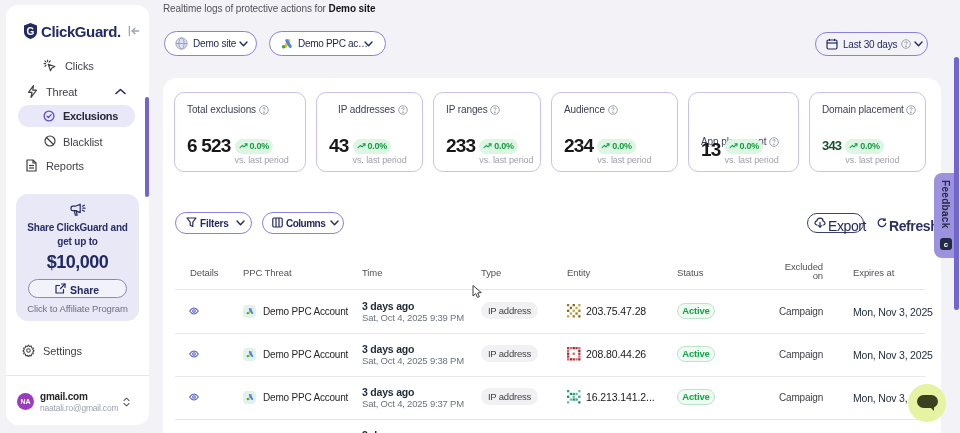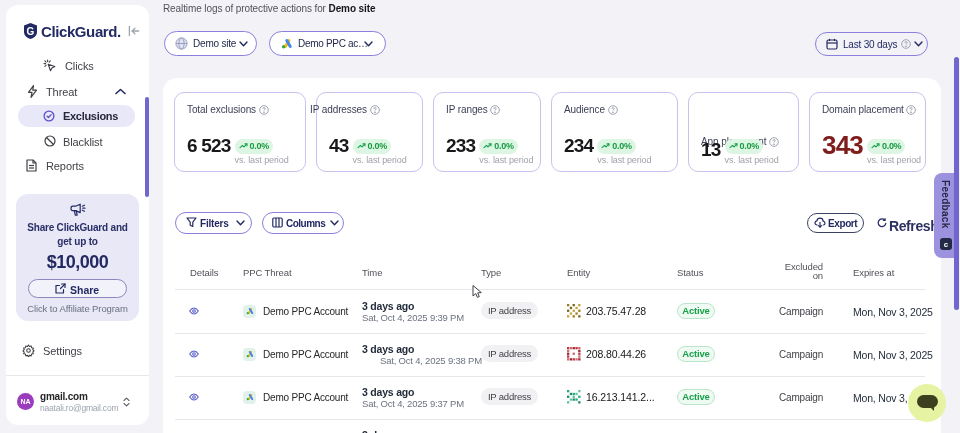--- a/index.html
+++ b/index.html
@@ -193,21 +193,21 @@
       <div style="font-size:19px;font-weight:bold;color:#18181b;letter-spacing:-0.8px;line-height:21px;">6 523</div>
       <div style="margin-left:4px;"><div style="display:inline-flex;align-items:center;background:#ddf5e3;border-radius:8px;height:15px;padding:0 4px;">
           <svg width="9" height="6" viewBox="0 0 10 7" fill="none" stroke="#16a34a" stroke-width="1.3" stroke-linecap="round" stroke-linejoin="round">
             <path d="M1 5.5 L3.8 2.7 L5.6 4.5 L9 1"></path>
             <path d="M6.7 1 H9 V3.3"></path>
           </svg>
           <span style="font-size:9px;font-weight:bold;color:#169c40;margin-left:2px;letter-spacing:-0.3px;">0.0%</span>
         </div><div style="font-size:9px;color:#a1a1aa;margin-top:1px;letter-spacing:-0.1px;white-space:nowrap;">vs. last period</div></div>
     </div>
     <div class="abs" style="left:316px;top:92px;width:107px;height:80px;background:#fff;border:1px solid #c9c2ee;border-radius:10px;"></div>
-    <div class="abs" style="left:310px;top:104px;font-size:10px;color:#3b3f55;letter-spacing:-0.1px;white-space:nowrap;">IP addresses <svg style="display:inline-block;vertical-align:-1.5px" width="10" height="10" viewBox="0 0 10 10" fill="none" stroke="#9ca3af" stroke-width="1">
+    <div class="abs" style="left:338px;top:104px;font-size:10px;color:#3b3f55;letter-spacing:-0.1px;white-space:nowrap;">IP addresses <svg style="display:inline-block;vertical-align:-1.5px" width="10" height="10" viewBox="0 0 10 10" fill="none" stroke="#9ca3af" stroke-width="1">
         <circle cx="5" cy="5" r="4.3"></circle>
         <path d="M3.8 3.8 C3.8 3 4.4 2.7 5 2.7 C5.7 2.7 6.2 3.1 6.2 3.8 C6.2 4.5 5 4.6 5 5.5"></path>
         <circle cx="5" cy="7.2" r="0.4" fill="#9ca3af"></circle>
       </svg></div>
     <div class="abs" style="left:329px;top:135px;display:flex;align-items:flex-start;">
       <div style="font-size:19px;font-weight:bold;color:#18181b;letter-spacing:-0.8px;line-height:21px;">43</div>
       <div style="margin-left:4px;"><div style="display:inline-flex;align-items:center;background:#ddf5e3;border-radius:8px;height:15px;padding:0 4px;">
           <svg width="9" height="6" viewBox="0 0 10 7" fill="none" stroke="#16a34a" stroke-width="1.3" stroke-linecap="round" stroke-linejoin="round">
             <path d="M1 5.5 L3.8 2.7 L5.6 4.5 L9 1"></path>
             <path d="M6.7 1 H9 V3.3"></path>
@@ -263,21 +263,21 @@
           <span style="font-size:9px;font-weight:bold;color:#169c40;margin-left:2px;letter-spacing:-0.3px;">0.0%</span>
         </div><div style="font-size:9px;color:#a1a1aa;margin-top:1px;letter-spacing:-0.1px;white-space:nowrap;">vs. last period</div></div>
     </div>
     <div class="abs" style="left:809px;top:92px;width:117px;height:80px;background:#fff;border:1px solid #c9c2ee;border-radius:10px;"></div>
     <div class="abs" style="left:822px;top:104px;font-size:10px;color:#3b3f55;letter-spacing:-0.1px;white-space:nowrap;">Domain placement <svg style="display:inline-block;vertical-align:-1.5px" width="10" height="10" viewBox="0 0 10 10" fill="none" stroke="#9ca3af" stroke-width="1">
         <circle cx="5" cy="5" r="4.3"></circle>
         <path d="M3.8 3.8 C3.8 3 4.4 2.7 5 2.7 C5.7 2.7 6.2 3.1 6.2 3.8 C6.2 4.5 5 4.6 5 5.5"></path>
         <circle cx="5" cy="7.2" r="0.4" fill="#9ca3af"></circle>
       </svg></div>
     <div class="abs" style="left:822px;top:135px;display:flex;align-items:flex-start;">
-      <div style="font-size:26px;font-weight:bold;color:#7f1d1d;letter-spacing:-0.8px;line-height:21px;">343</div>
+      <div style="font-size:13px;font-weight:bold;color:#14532d;letter-spacing:-0.8px;line-height:21px;">343</div>
       <div style="margin-left:4px;"><div style="display:inline-flex;align-items:center;background:#ddf5e3;border-radius:8px;height:15px;padding:0 4px;">
           <svg width="9" height="6" viewBox="0 0 10 7" fill="none" stroke="#16a34a" stroke-width="1.3" stroke-linecap="round" stroke-linejoin="round">
             <path d="M1 5.5 L3.8 2.7 L5.6 4.5 L9 1"></path>
             <path d="M6.7 1 H9 V3.3"></path>
           </svg>
           <span style="font-size:9px;font-weight:bold;color:#169c40;margin-left:2px;letter-spacing:-0.3px;">0.0%</span>
         </div><div style="font-size:9px;color:#a1a1aa;margin-top:1px;letter-spacing:-0.1px;white-space:nowrap;">vs. last period</div></div>
     </div>
   </div>
 
@@ -310,21 +310,21 @@
 </div>
 
 <div class="abs" style="left:807px;top:213px;width:57px;height:20px;border:1px solid #3c4166;border-radius:11px;"></div>
 <div class="abs" style="left:814px;top:217px;">
 <svg width="12" height="12" viewBox="0 0 12 12" fill="none" stroke="#232a63" stroke-width="1.2" stroke-linecap="round" stroke-linejoin="round">
   <path d="M3.2 8 C1.9 8 1 7.1 1 5.9 C1 4.8 1.8 4 2.9 3.9 C3.2 2.2 4.5 1.2 6 1.2 C7.7 1.2 9 2.5 9.1 4.1 C10.2 4.3 11 5.1 11 6.2 C11 7.2 10.3 8 9.2 8"></path>
   <path d="M6 5.5 V10"></path>
       <path d="M4.5 8.7 L6 10.2 L7.5 8.7"></path>
 </svg>
 </div>
-<div class="abs" style="left:828px;top:218px;font-size:10px;font-weight:bold;color:#232a63;letter-spacing:-0.4px;">Export</div>
+<div class="abs" style="left:828px;top:218px;font-size:14px;font-weight:normal;color:#232a63;letter-spacing:-0.4px;">Export</div>
 
 <div class="abs" style="left:877px;top:218px;">
 <svg width="10" height="10" viewBox="0 0 11 11" fill="none" stroke="#232a63" stroke-width="1.4" stroke-linecap="round">
   <path d="M8.6 2.4 A4.2 4.2 0 1 0 9.7 5.8"></path>
   <path d="M8.9 0.7 L8.9 2.6 L7 2.6" stroke-width="1.3" stroke-linejoin="round"></path>
 </svg>
 </div>
 <div class="abs" style="left:889px;top:218px;font-size:14px;font-weight:bold;color:#2b3160;letter-spacing:-0.4px;">Refresh</div>
 
 <div id="table">
@@ -386,21 +386,21 @@
     <div class="abs" style="left:243px;top:347.5px;width:13px;height:13px;background:#e1f2ea;border-radius:4px;"></div>
     <div class="abs" style="left:245.5px;top:349.5px;">
       <svg width="8" height="8" viewBox="0 0 12 11">
         <rect x="4.7" y="0.5" width="3" height="10" rx="1.5" transform="rotate(30 6.2 5.5)" fill="#fbbc04"></rect>
         <rect x="6.0" y="0.5" width="3" height="10" rx="1.5" transform="rotate(-30 7.5 5.5)" fill="#4285f4"></rect>
         <circle cx="2.6" cy="8.8" r="1.7" fill="#34a853"></circle>
       </svg>
     </div>
     <div class="abs" style="left:263px;top:348.5px;font-size:10px;color:#27272a;letter-spacing:-0.2px;">Demo PPC Account</div>
     <div class="abs" style="left:362px;top:342.5px;font-size:10.5px;font-weight:bold;color:#1f2937;letter-spacing:-0.2px;">3 days ago</div>
-    <div class="abs" style="left:380px;top:355px;font-size:9.5px;color:#6b7280;letter-spacing:-0.2px;">Sat, Oct 4, 2025 9:38 PM</div>
+    <div class="abs" style="left:362px;top:355px;font-size:9.5px;color:#6b7280;letter-spacing:-0.2px;">Sat, Oct 4, 2025 9:38 PM</div>
     <div class="abs" style="left:481px;top:345px;width:57px;height:17px;background:#f1f1f3;border-radius:9px;text-align:center;font-size:9.5px;color:#3f3f46;line-height:17px;letter-spacing:-0.2px;">IP address</div>
     <div class="abs" style="left:567px;top:347px;">
       <svg width="14" height="14" viewBox="0 0 14 14">
         <rect x="0" y="0" width="2.3" height="2.3" fill="#c03540"></rect>
         <rect x="2.8" y="0" width="2.3" height="2.3" fill="#d06a72"></rect>
         <rect x="5.6" y="0" width="2.3" height="2.3" fill="#a02830"></rect>
         <rect x="8.399999999999999" y="0" width="2.3" height="2.3" fill="#c03540"></rect>
         <rect x="11.2" y="0" width="2.3" height="2.3" fill="#d06a72"></rect>
         <rect x="0" y="2.8" width="2.3" height="2.3" fill="#d06a72"></rect>
         <rect x="11.2" y="2.8" width="2.3" height="2.3" fill="#a02830"></rect>

